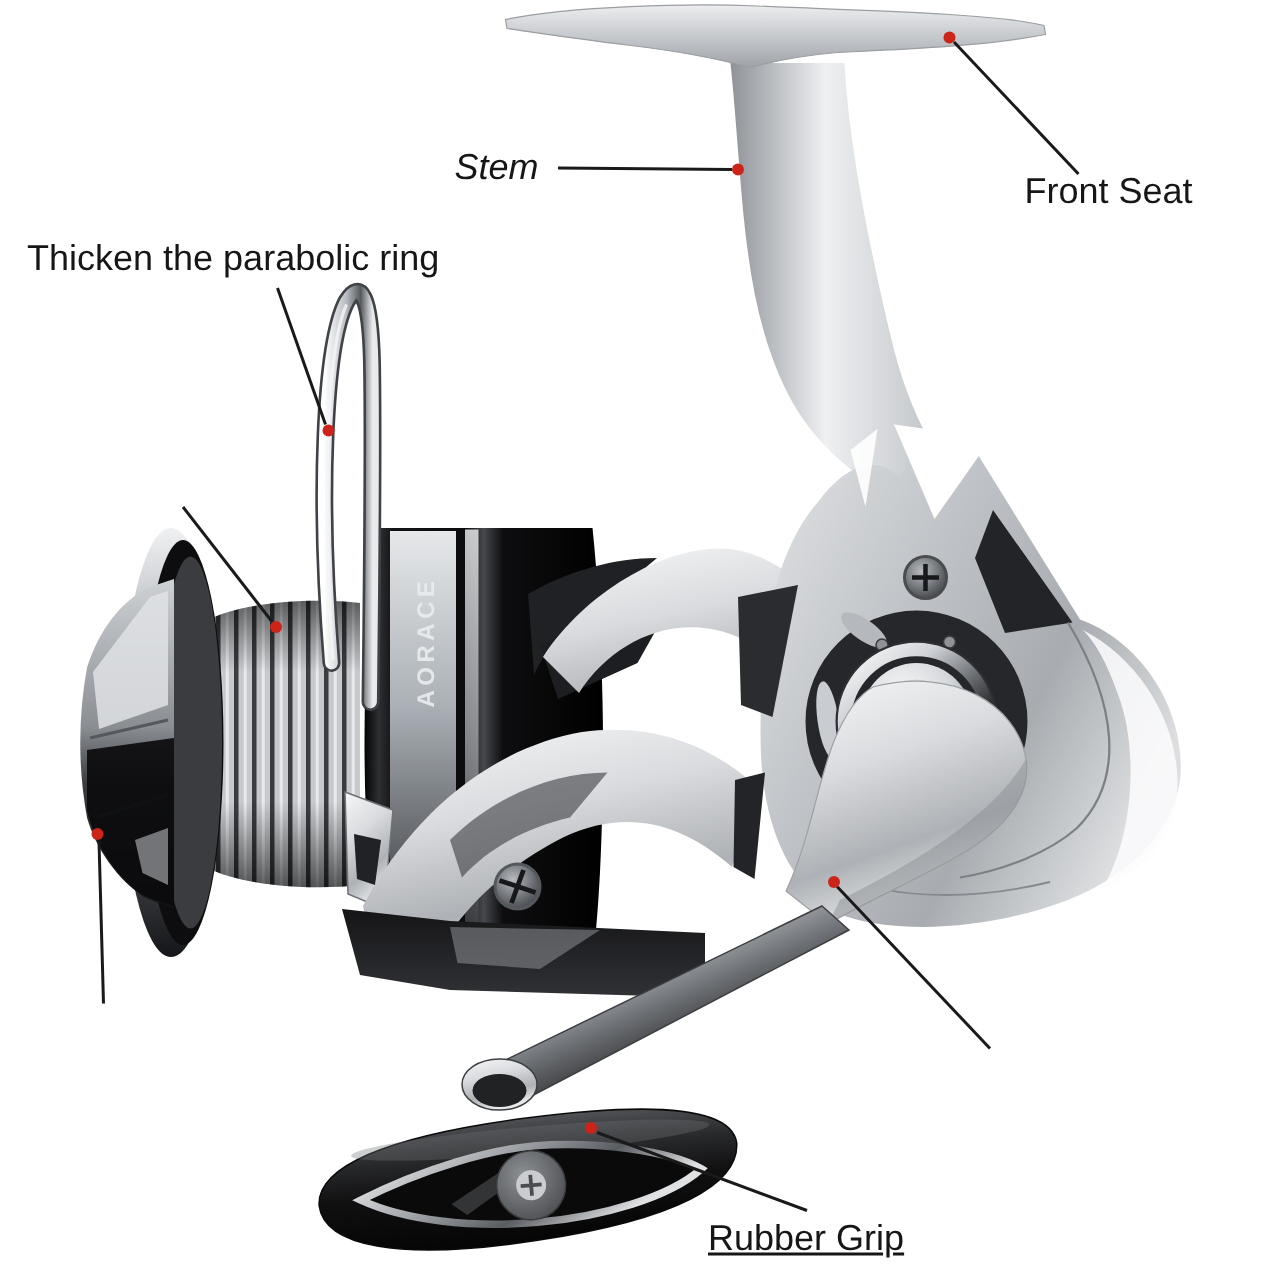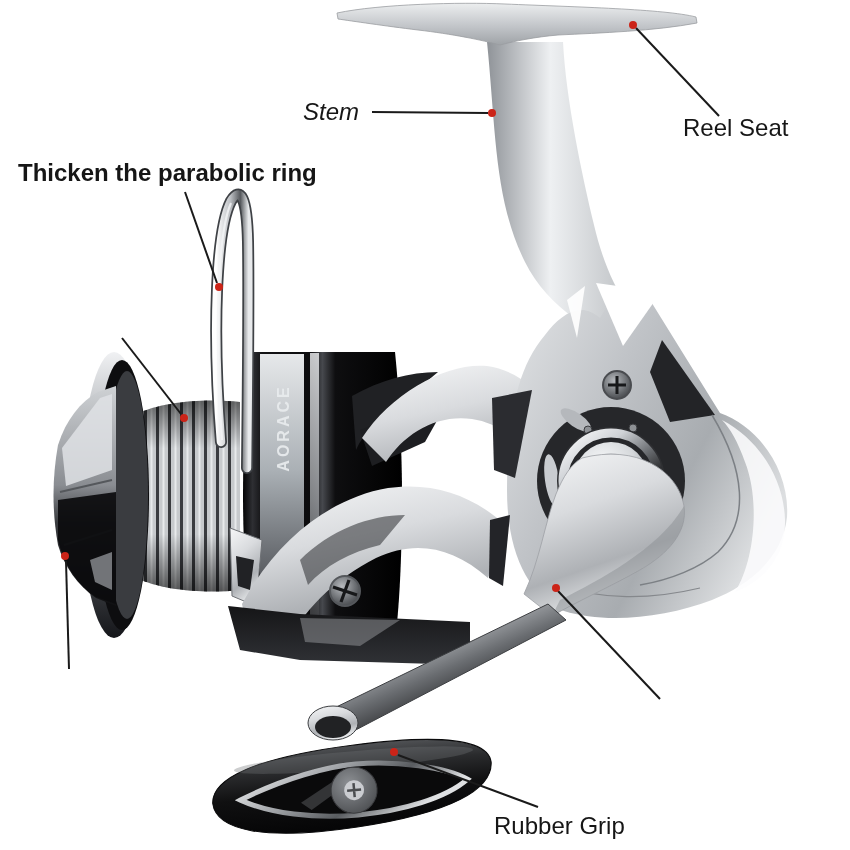--- a/index.html
+++ b/index.html
@@ -244,17 +244,17 @@
     <circle class="mdot" cx="633" cy="25" r="4"></circle>
     <circle class="mdot" cx="219" cy="287" r="4"></circle>
     <circle class="mdot" cx="184" cy="418" r="4"></circle>
     <circle class="mdot" cx="65" cy="556" r="4"></circle>
     <circle class="mdot" cx="556" cy="588" r="4"></circle>
     <circle class="mdot" cx="394" cy="752" r="4"></circle>
   </g>
 </svg>
 
   <div class="label" style="left:303px;top:98px;font-style:italic;">Stem</div>
-  <div class="label" style="left:683px;top:114px;">Reel Seat</div>
-  <div class="label" style="left:18px;top:159px;font-weight:bold;">Thicken the parabolic ring</div>
-  <div class="label" style="left:494px;top:812px;">Rubber Grip</div>
+  <div class="label" style="left:683px;top:114px;">Front Seat</div>
+  <div class="label" style="left:18px;top:159px;">Thicken the parabolic ring</div>
+  <div class="label" style="left:472px;top:812px;text-decoration:underline;">Rubber Grip</div>
 
 </div>
 
 </body></html>

